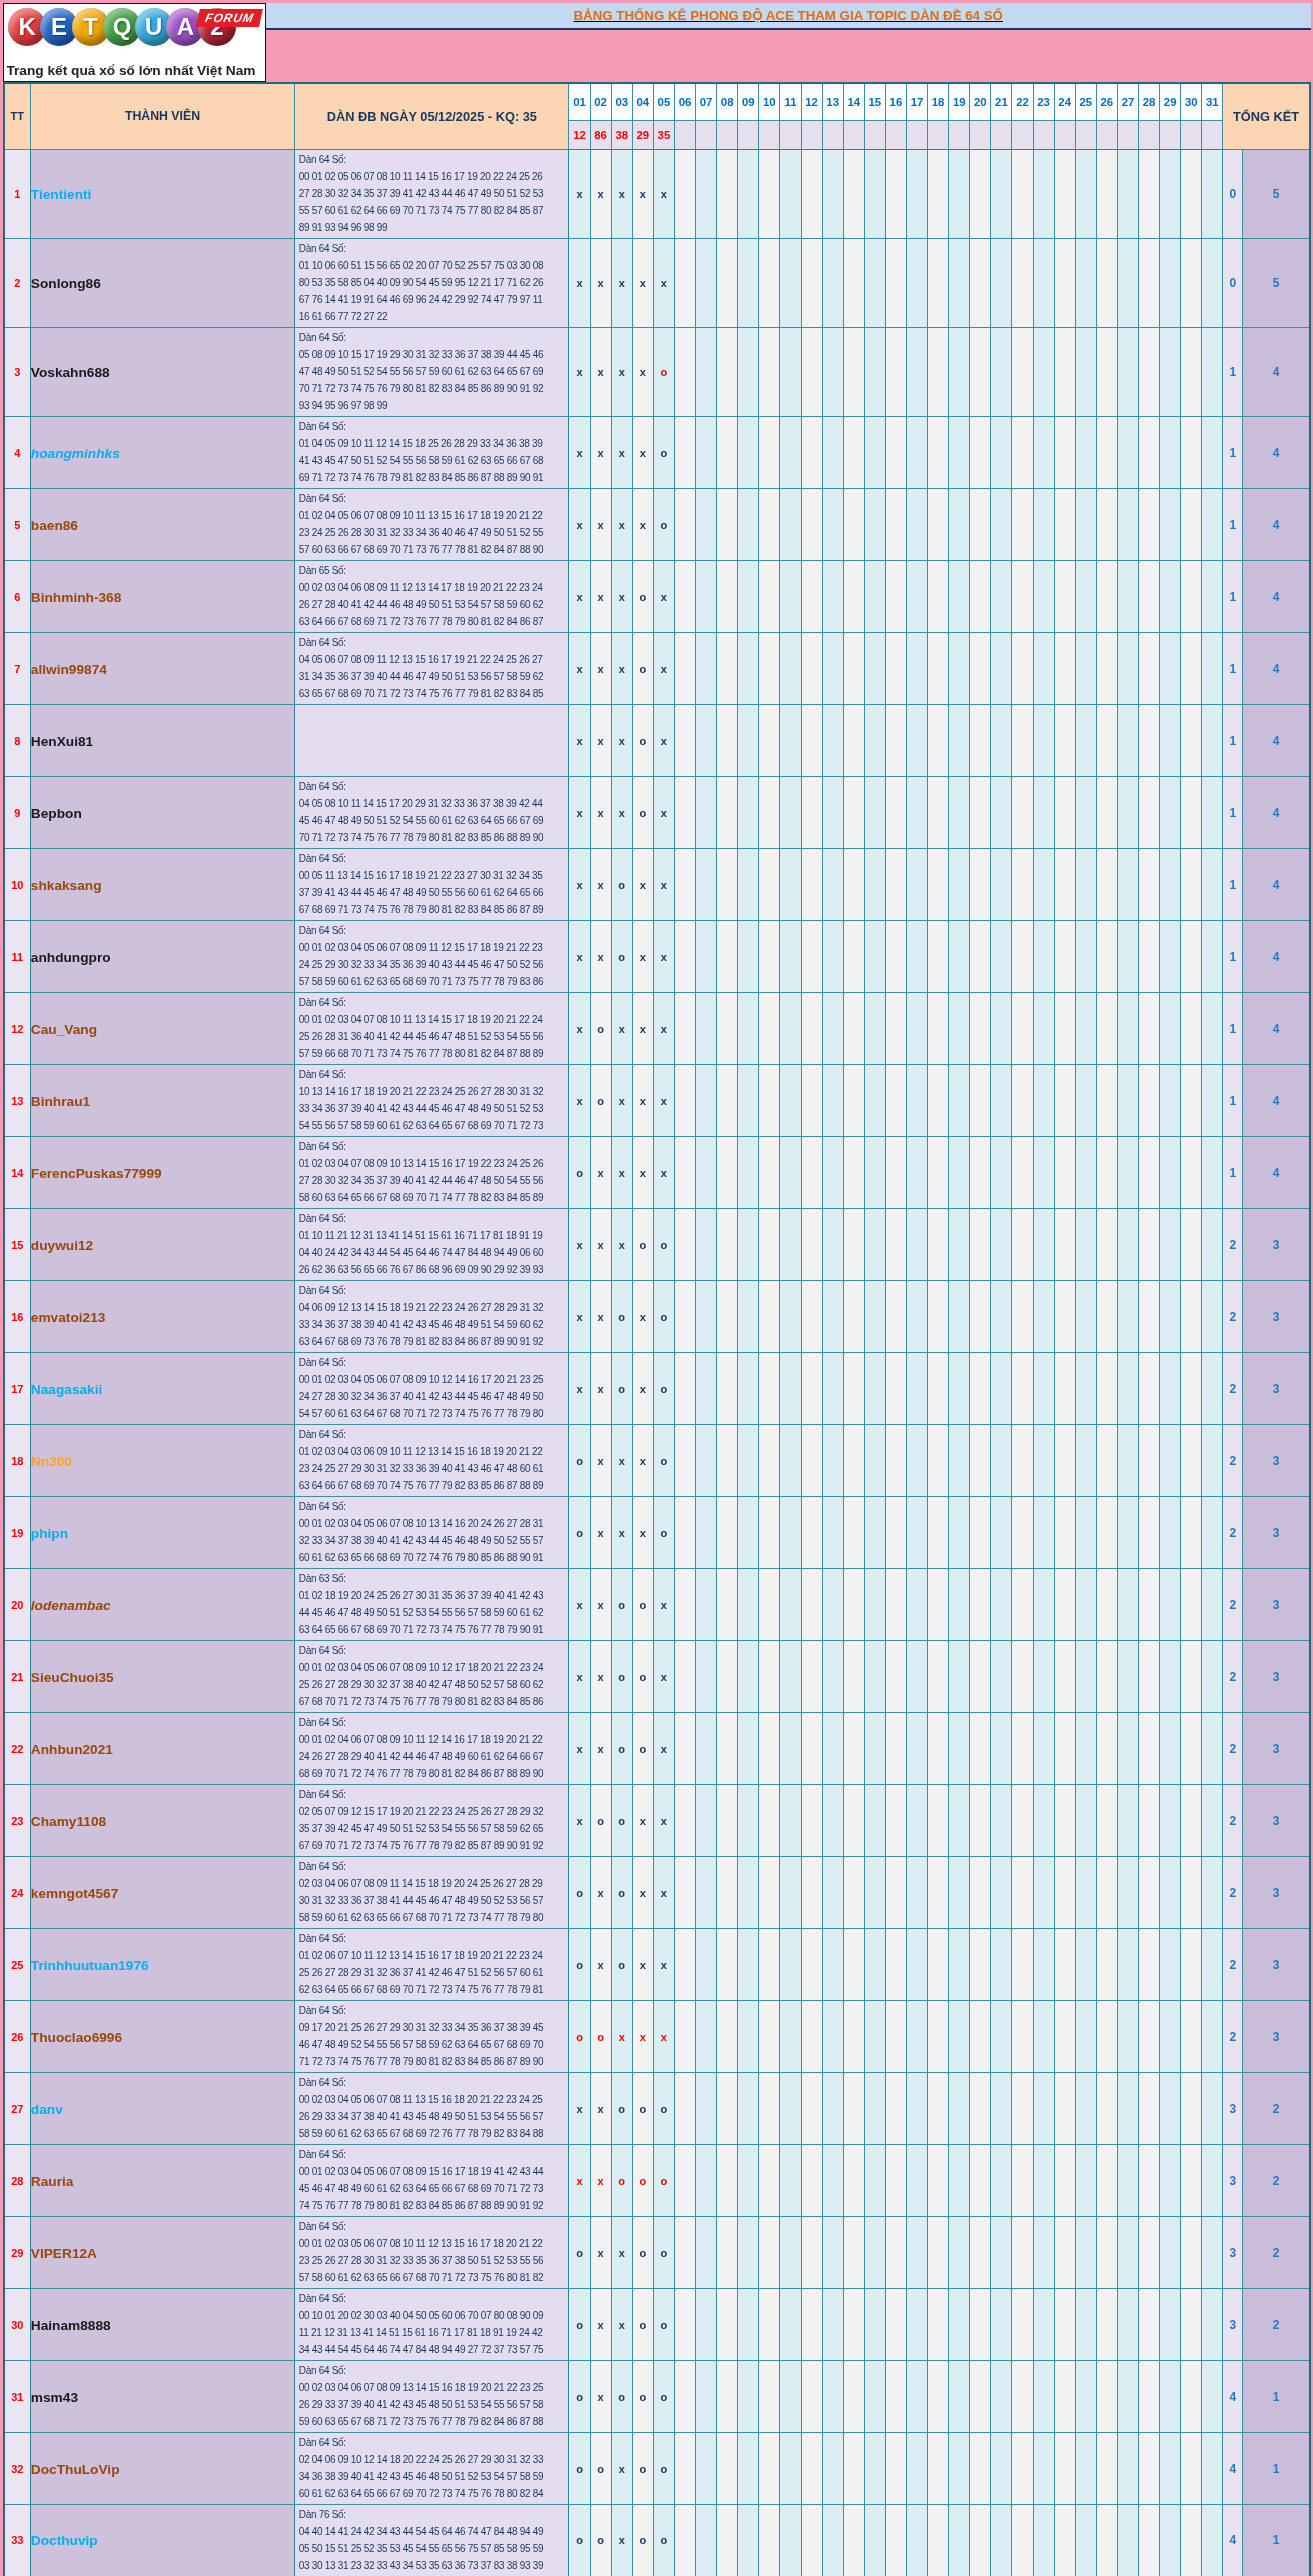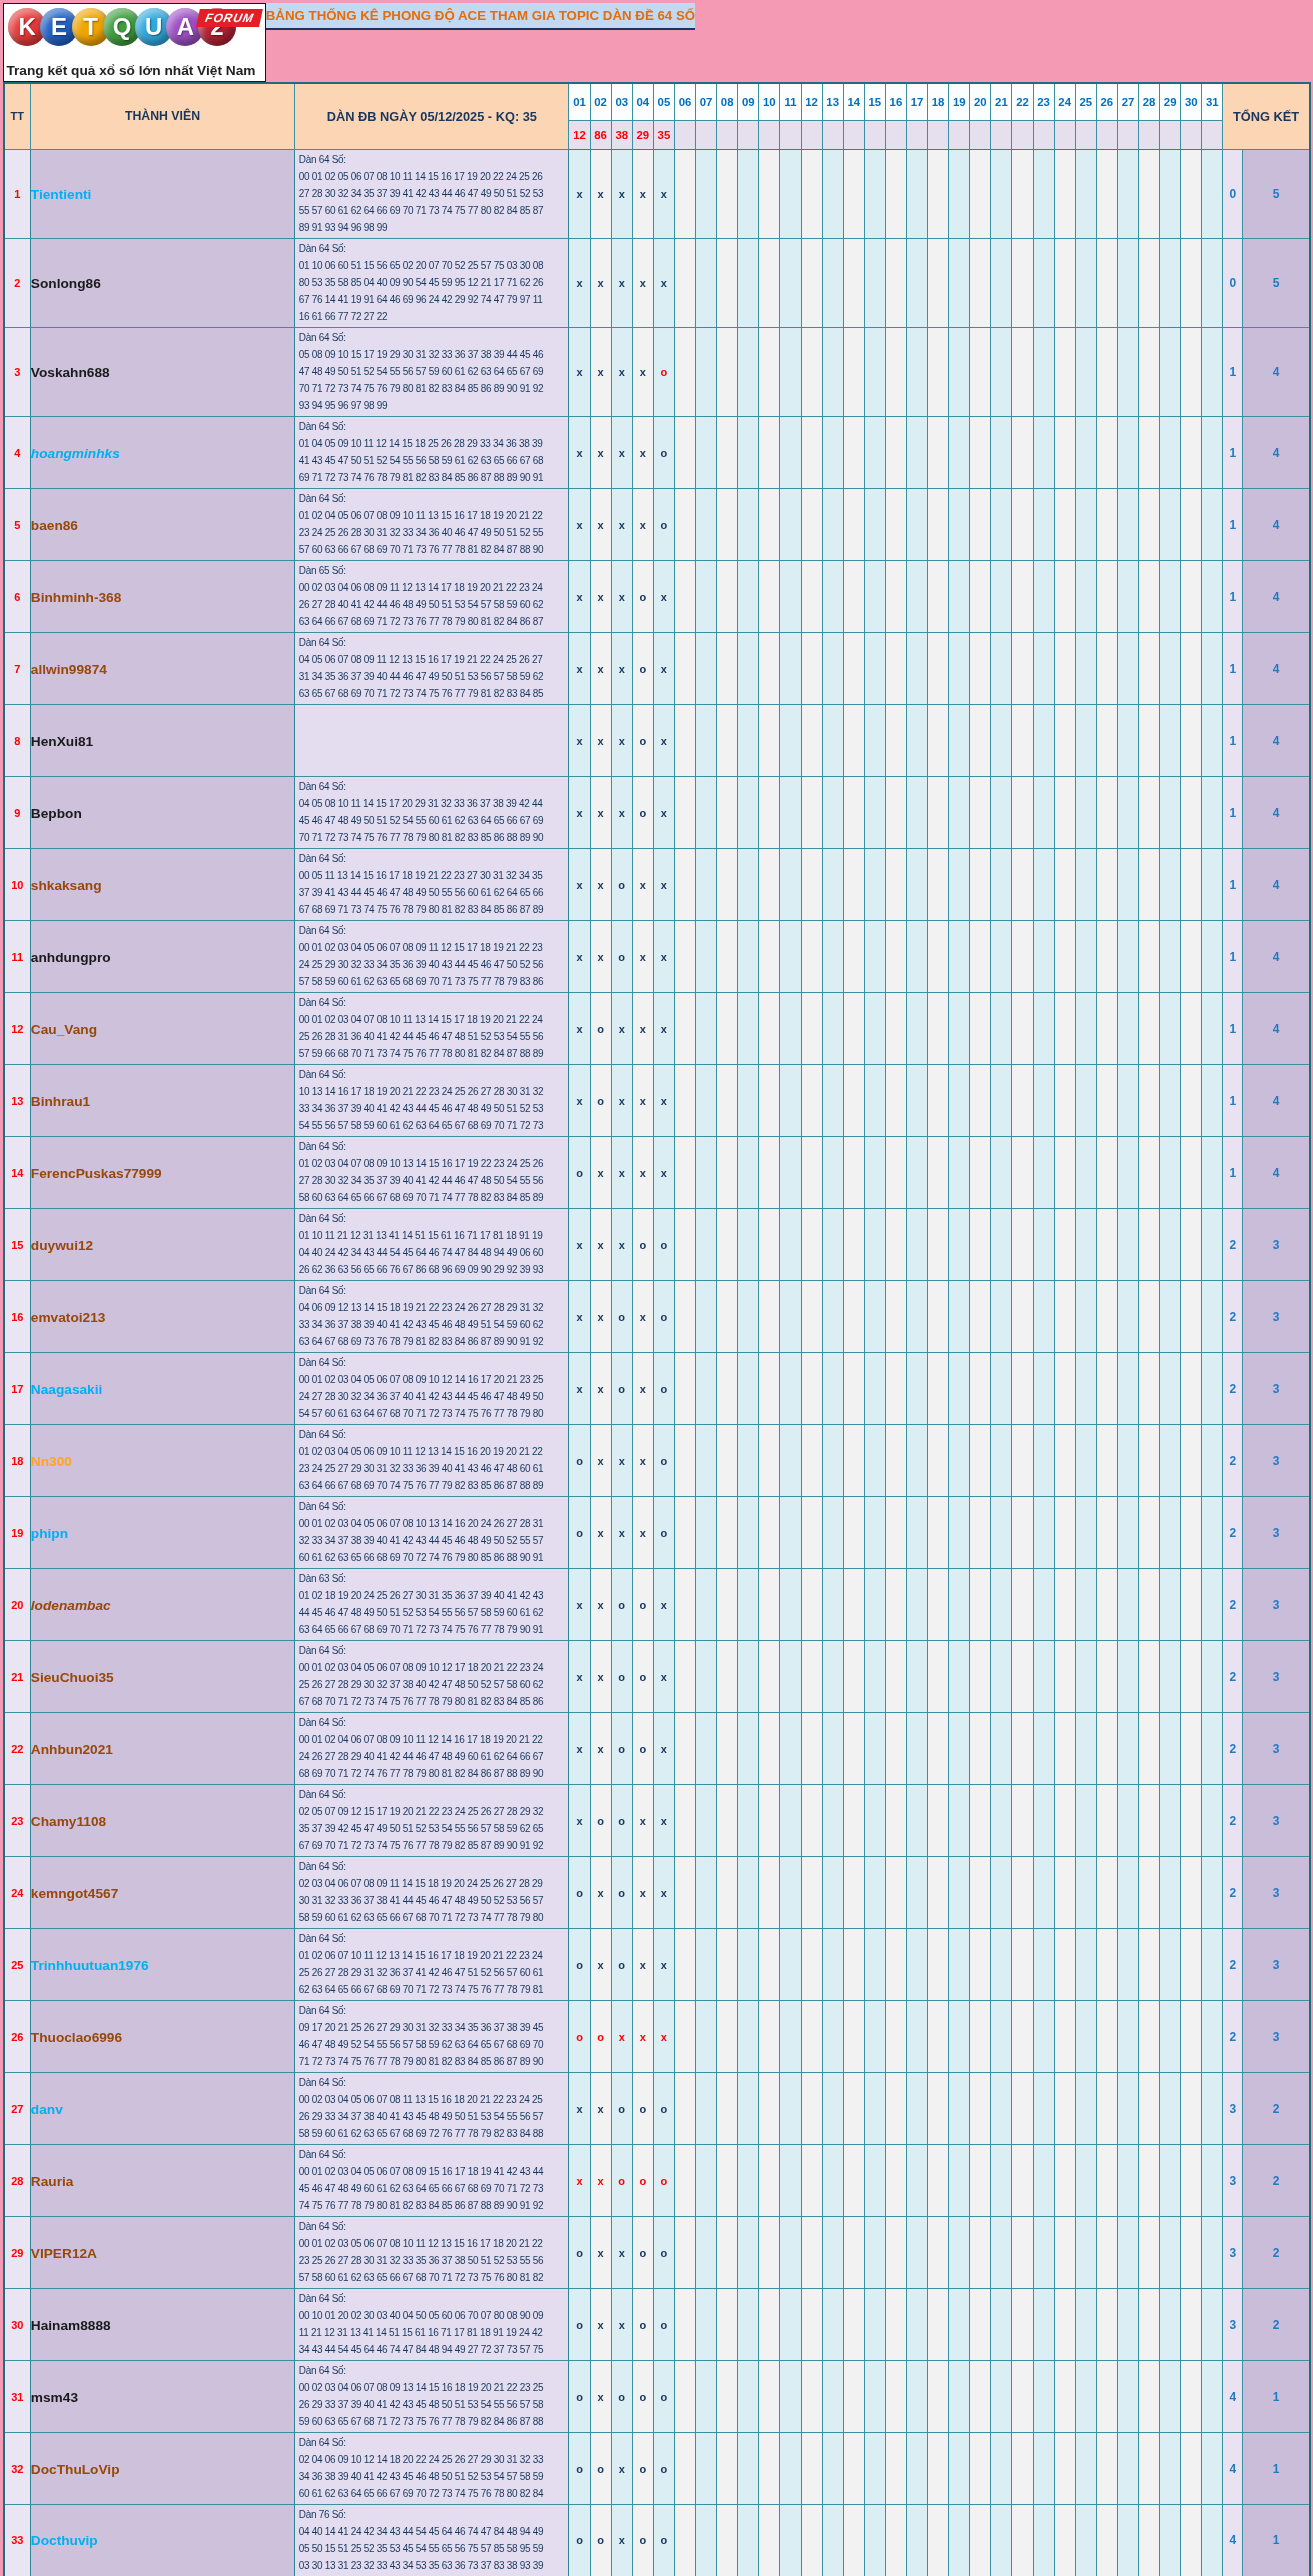--- a/index.html
+++ b/index.html
@@ -5,21 +5,21 @@
   html,body{margin:0;padding:0;background:#f59ab5;font-family:"Liberation Sans",sans-serif;}
   .frame{padding:2.7px;width:1308px;}
   
   .top{display:flex;width:1308px;}
   .logo-box{width:263px;height:79px;background:#ffffff;border:1.8px solid #15152a;box-sizing:border-box;position:relative;flex:none;}
   .balls{position:absolute;top:4.6px;left:4.6px;display:flex;}
   .ball{width:38px;height:38px;border-radius:50%;color:#fff;font-weight:bold;font-size:24px;display:flex;align-items:center;justify-content:center;margin-left:-6.4px;text-shadow:0.9px 0.9px 1.8px rgba(0,0,0,.45);box-shadow:inset -3.7px -5.5px 7.3px rgba(0,0,0,.35), inset 3.7px 5.5px 7.3px rgba(255,255,255,.45);}
   .ball:first-child{margin-left:0;}
   .forum-badge{position:absolute;top:5.5px;right:3.7px;background:#e31e24;color:#fff;font-style:italic;font-weight:bold;font-size:12px;padding:1.8px 7.3px;transform:skewX(-12deg);letter-spacing:0.9px;}
   .tagline{position:absolute;bottom:2.7px;left:2.7px;width:258px;font-size:13.7px;font-weight:bold;color:#222;white-space:nowrap;}
-  .bars{flex:1;display:flex;flex-direction:row;}
+  .bars{flex:1;display:flex;flex-direction:column;text-decoration:underline;}
   .bar-blue{height:25px;background:#c3d9f1;border-bottom:2.7px solid #17375d;display:flex;align-items:center;justify-content:center;color:#e46d0a;font-weight:bold;font-size:13.3px;}
   .bar-month{height:51px;background:#e6e0ee;display:flex;align-items:center;justify-content:center;color:#17375d;font-weight:bold;font-size:24px;letter-spacing:0.5px;}
   
   table{border-collapse:collapse;table-layout:fixed;width:1308px;border:2.7px solid #1f6c7d;background:#fff;}
   td,th{border:0.9px solid #3a8fa3;padding:0;overflow:hidden;box-sizing:border-box;}
   thead th{background:#fcd5b4;color:#17375d;}
   th.h-tt{font-size:11px;}
   th.h-member{font-size:12.3px;text-align:center;}
   th.h-dan{font-size:12.8px;}
   th.h-total{font-size:12.8px;}
@@ -903,21 +903,21 @@
           <td class="dcell d-b"></td>
           <td class="dcell d-a"></td>
           <td class="t1">2</td>
           <td class="t2">3</td>
         </tr>
         <tr class="norm">
           <td class="tt">18</td>
           <td class="member"><span style="color: rgb(255, 164, 28);">Nn300</span></td>
           <td class="dan">
             <div>Dàn 64 Số:</div>
-            <div>01 02 03 04 05 06 09 10 11 12 13 14 15 16 20 19 20 21 22</div>
+            <div>01 02 03 04 03 06 09 10 11 12 13 14 15 16 18 19 20 21 22</div>
             <div>23 24 25 27 29 30 31 32 33 36 39 40 41 43 46 47 48 60 61</div>
             <div>63 64 66 67 68 69 70 74 75 76 77 79 82 83 85 86 87 88 89</div>
           </td>
           <td class="dcell d-a"><span class="mk-n">o</span></td>
           <td class="dcell d-b"><span class="mk-n">x</span></td>
           <td class="dcell d-a"><span class="mk-n">x</span></td>
           <td class="dcell d-b"><span class="mk-n">x</span></td>
           <td class="dcell d-a"><span class="mk-n">o</span></td>
           <td class="dcell d-b"></td>
           <td class="dcell d-a"></td>

